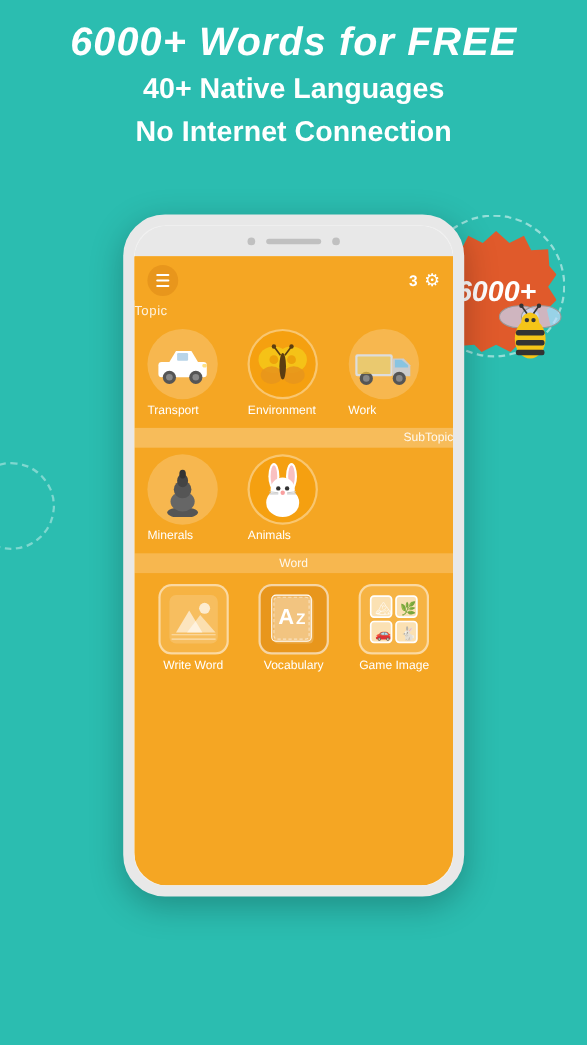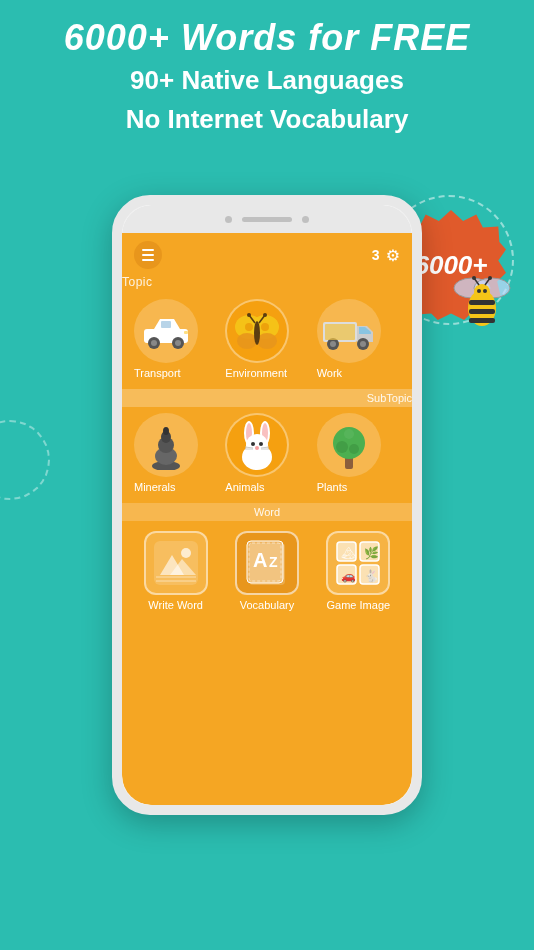--- a/index.html
+++ b/index.html
@@ -310,22 +310,22 @@
     
     svg { display: block; }
   </style>
 </head>
 <body>
 
 <div class="bg"></div>
 
 <div class="header-section">
   <div class="header-title">6000+ Words  for FREE</div>
-  <div class="header-sub">90+ Native Languages</div>
-  <div class="header-sub">No Internet Vocabulary</div>
+  <div class="header-sub">40+ Native Languages</div>
+  <div class="header-sub">No Internet Connection</div>
 </div>
 
 <div class="dashed-arc"></div>
 <div class="dashed-arc2"></div>
 
 <div class="badge-6000">
   <div class="starburst">
     <span class="badge-text">6000+</span>
   </div>
 </div>
@@ -485,35 +485,20 @@
 
               <line x1="14" y1="28" x2="22" y2="29" stroke="#ccc" stroke-width="1"></line>
               <line x1="14" y1="30" x2="22" y2="30" stroke="#ccc" stroke-width="1"></line>
               <line x1="30" y1="29" x2="38" y2="28" stroke="#ccc" stroke-width="1"></line>
               <line x1="30" y1="30" x2="38" y2="30" stroke="#ccc" stroke-width="1"></line>
             </svg>
           </div>
           <span class="topic-label">Animals</span>
         </div>
 
-        <div class="topic-item">
-          <div class="topic-icon-wrap light">
-            <svg width="50" height="52" viewBox="0 0 50 52">
-
-              <rect x="21" y="36" width="8" height="14" rx="2" fill="#8B5E3C"></rect>
-
-              <circle cx="25" cy="24" r="16" fill="#4CAF50"></circle>
-
-              <circle cx="18" cy="28" r="6" fill="#388E3C" opacity="0.5"></circle>
-              <circle cx="30" cy="30" r="5" fill="#388E3C" opacity="0.5"></circle>
-              <circle cx="25" cy="15" r="5" fill="#66BB6A" opacity="0.4"></circle>
-            </svg>
-          </div>
-          <span class="topic-label">Plants</span>
-        </div>
       </div>
 
       <div class="game-bar">Word</div>
 
       <div class="game-grid">
 
         <div class="game-item">
           <div class="game-icon-wrap">
             <svg width="48" height="48" viewBox="0 0 48 48">
 

